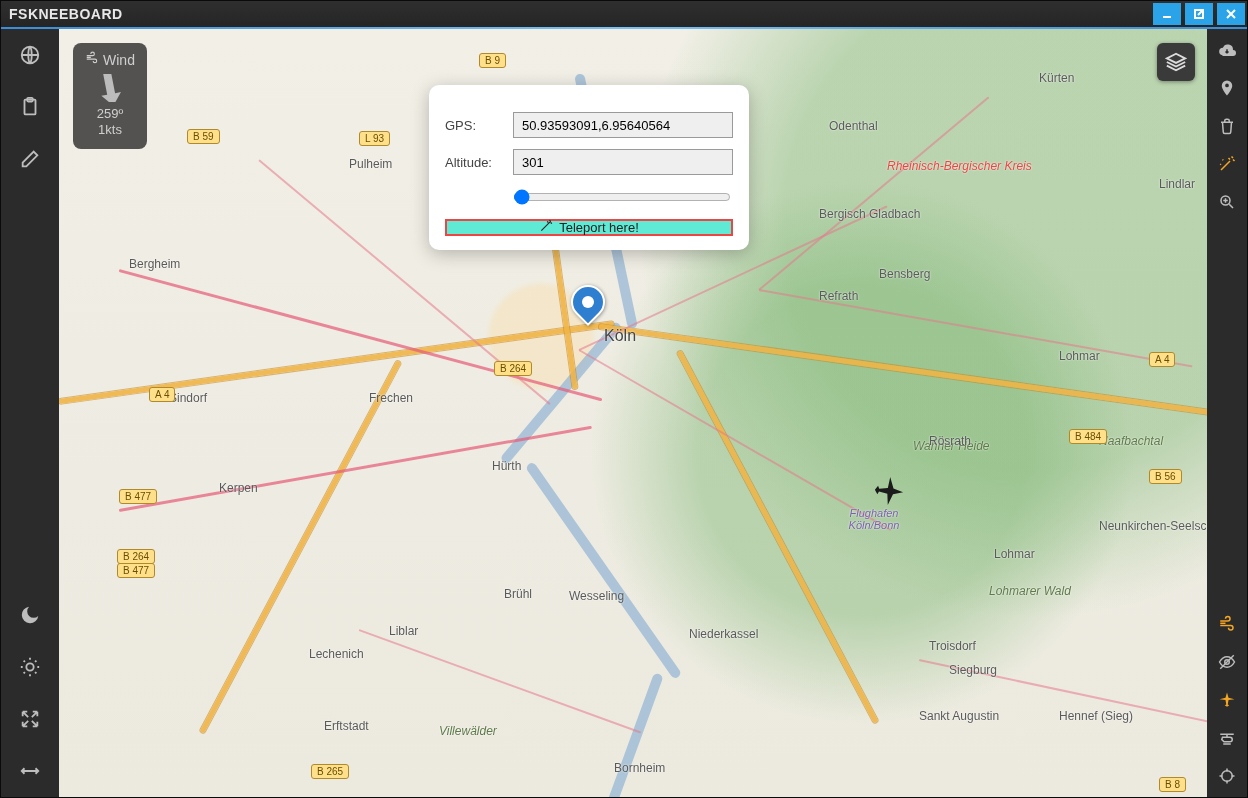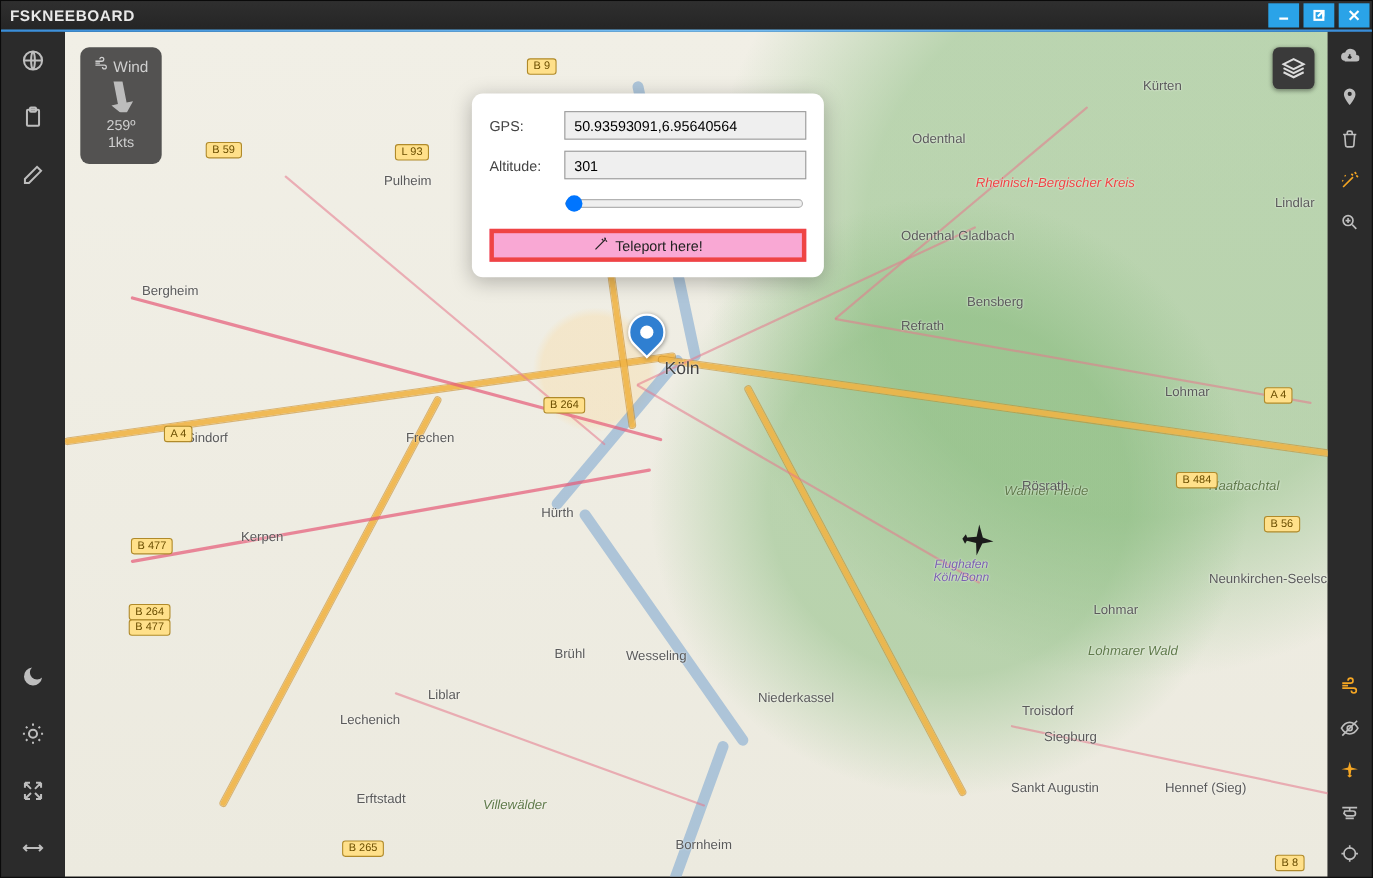--- a/index.html
+++ b/index.html
@@ -91,30 +91,30 @@
   }
   .popup {
     position:absolute; left: 530px; top: 56px; transform: translateX(-50%);
     width: 320px; background:#fff; border-radius:10px; box-shadow:0 4px 18px rgba(0,0,0,.25);
     padding: 16px 16px 14px;
   }
   .popup::after{
     content:""; position:absolute; left:50%; bottom:-10px; transform:translateX(-50%);
     border:10px solid transparent; border-top-color:#fff;
   }
-  .popup .row { display:flex; align-items:center; gap:10px; margin-bottom:10px; }
+  .popup .row { display:flex; align-items:center; gap:10px; margin-bottom:10px;margin-top:11px; }
   .popup label { width:58px; font-size:13px; color:#444; }
   .popup input[type=text]{
     flex:1; height:26px; border:1px solid #9a9a9a; background:#efefef;
     padding:0 8px; font-size:13px; color:#000000;
   }
   .popup .slider-row { padding: 4px 0 10px; }
   .popup input[type=range]{ width: 218px; margin-left: 68px; }
   .popup .teleport-btn {
-    width:100%; height:30px; background:#f9a8d4; border:4px solid #ef4444;
+    width:100%; height:17px; background:#5eead4; border:2px solid #ef4444;
     font-size:13px; color:#222; cursor:pointer; display:flex; align-items:center; justify-content:center; gap:6px;
   }
   .popup .teleport-btn svg{ width:14px; height:14px; }
   .plane {
     position:absolute; left: 830px; top: 462px; width:34px; height:34px; color:#1b1b1b;
     transform: translate(-50%,-50%) rotate(95deg);
   }
   .plane svg{ width:100%; height:100%; }
   .rs-icon { width:22px; height:22px; color:#bdbdbd; cursor:pointer; display:flex;align-items:center;justify-content:center;}
   .rs-icon.accent{ color:#f5a623; }
@@ -237,21 +237,21 @@
           <div class="place-label" style="left: 860px; top: 680px;">Sankt Augustin</div>
           <div class="place-label" style="left: 555px; top: 732px;">Bornheim</div>
           <div class="place-label" style="left: 250px; top: 618px;">Lechenich</div>
           <div class="place-label" style="left: 330px; top: 595px;">Liblar</div>
           <div class="place-label" style="left: 265px; top: 690px;">Erftstadt</div>
           <div class="place-label" style="left: 935px; top: 518px;">Lohmar</div>
           <div class="place-label" style="left: 810px; top: 410px; font-style: italic; color: rgb(95, 122, 74); margin-left: 44px;">Wahner Heide</div>
           <div class="place-label" style="left: 870px; top: 405px;">Rösrath</div>
           <div class="place-label" style="left: 820px; top: 238px;">Bensberg</div>
           <div class="place-label" style="left: 760px; top: 260px;">Refrath</div>
-          <div class="place-label" style="left: 760px; top: 178px;">Odenthal Gladbach</div>
+          <div class="place-label" style="left: 760px; top: 178px;">Bergisch Gladbach</div>
           <div class="place-label" style="left: 1000px; top: 320px;">Lohmar</div>
           <div class="place-label" style="left: 770px; top: 90px;">Odenthal</div>
           <div class="place-label" style="left: 980px; top: 42px;">Kürten</div>
           <div class="place-label" style="left: 1040px; top: 490px;">Neunkirchen-Seelscheid</div>
           <div class="place-label" style="left: 1000px; top: 680px;">Hennef (Sieg)</div>
           <div class="place-label" style="left: 1040px; top: 405px; font-style: italic; color: rgb(95, 122, 74);">Naafbachtal</div>
           <div class="place-label" style="left: 930px; top: 555px; font-style: italic; color: rgb(95, 122, 74);">Lohmarer Wald</div>
           <div class="place-label" style="left: 380px; top: 695px; font-style: italic; color: rgb(95, 122, 74);">Villewälder</div>
           <div class="place-label" style="left: 828px; top: 130px; font-style: italic; color: #ef4444;">Rheinisch-Bergischer Kreis</div>
           <div class="place-label" style="left: 1100px; top: 148px;">Lindlar</div>

